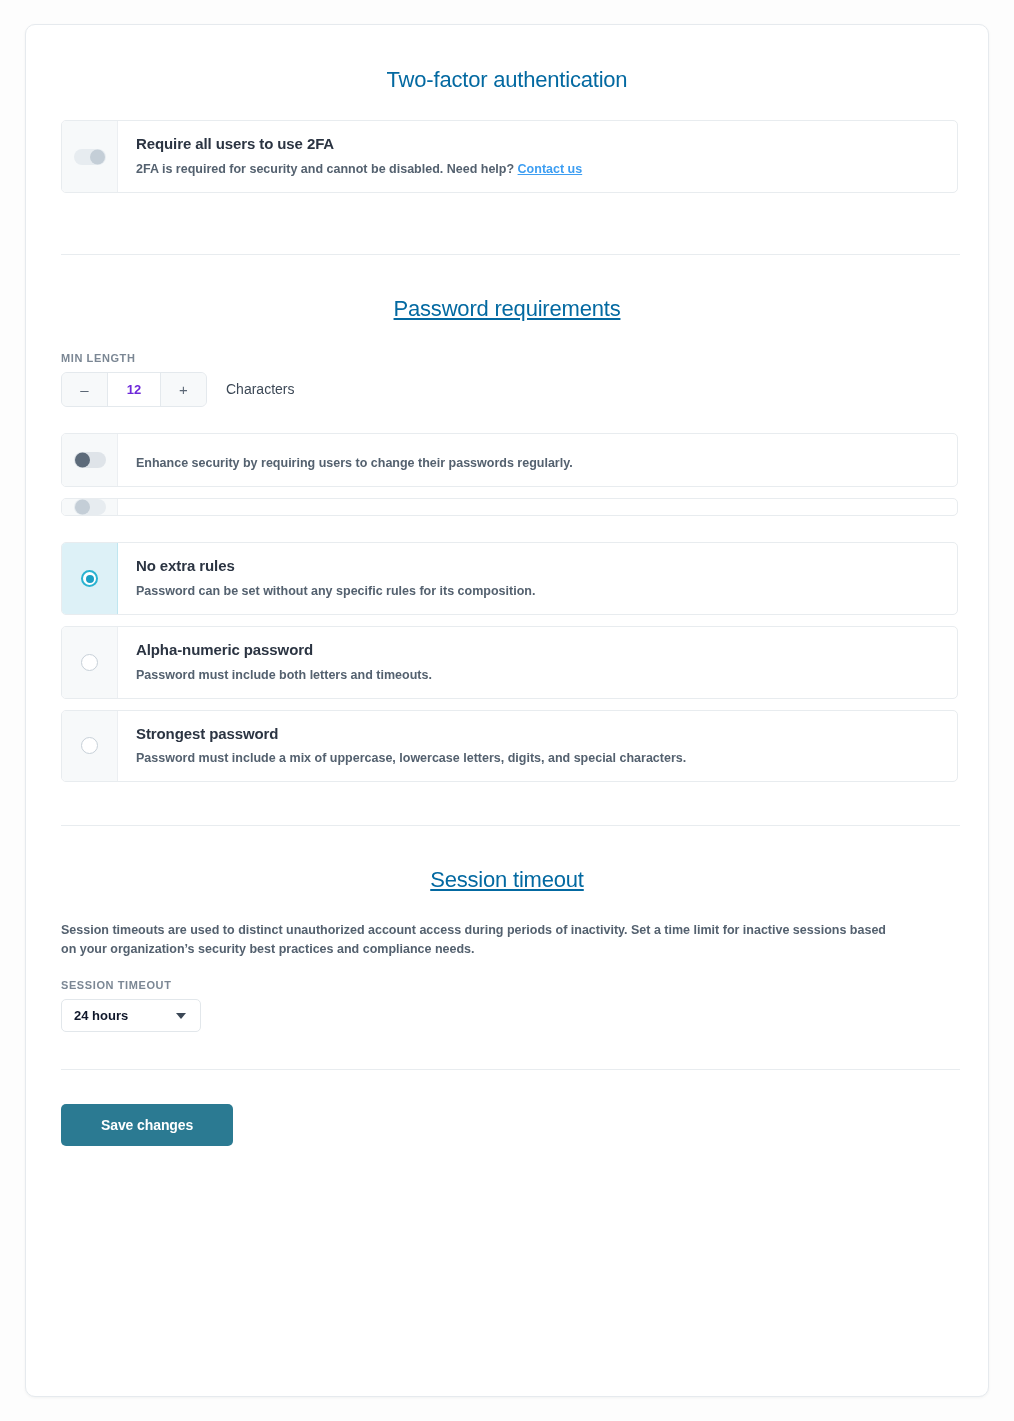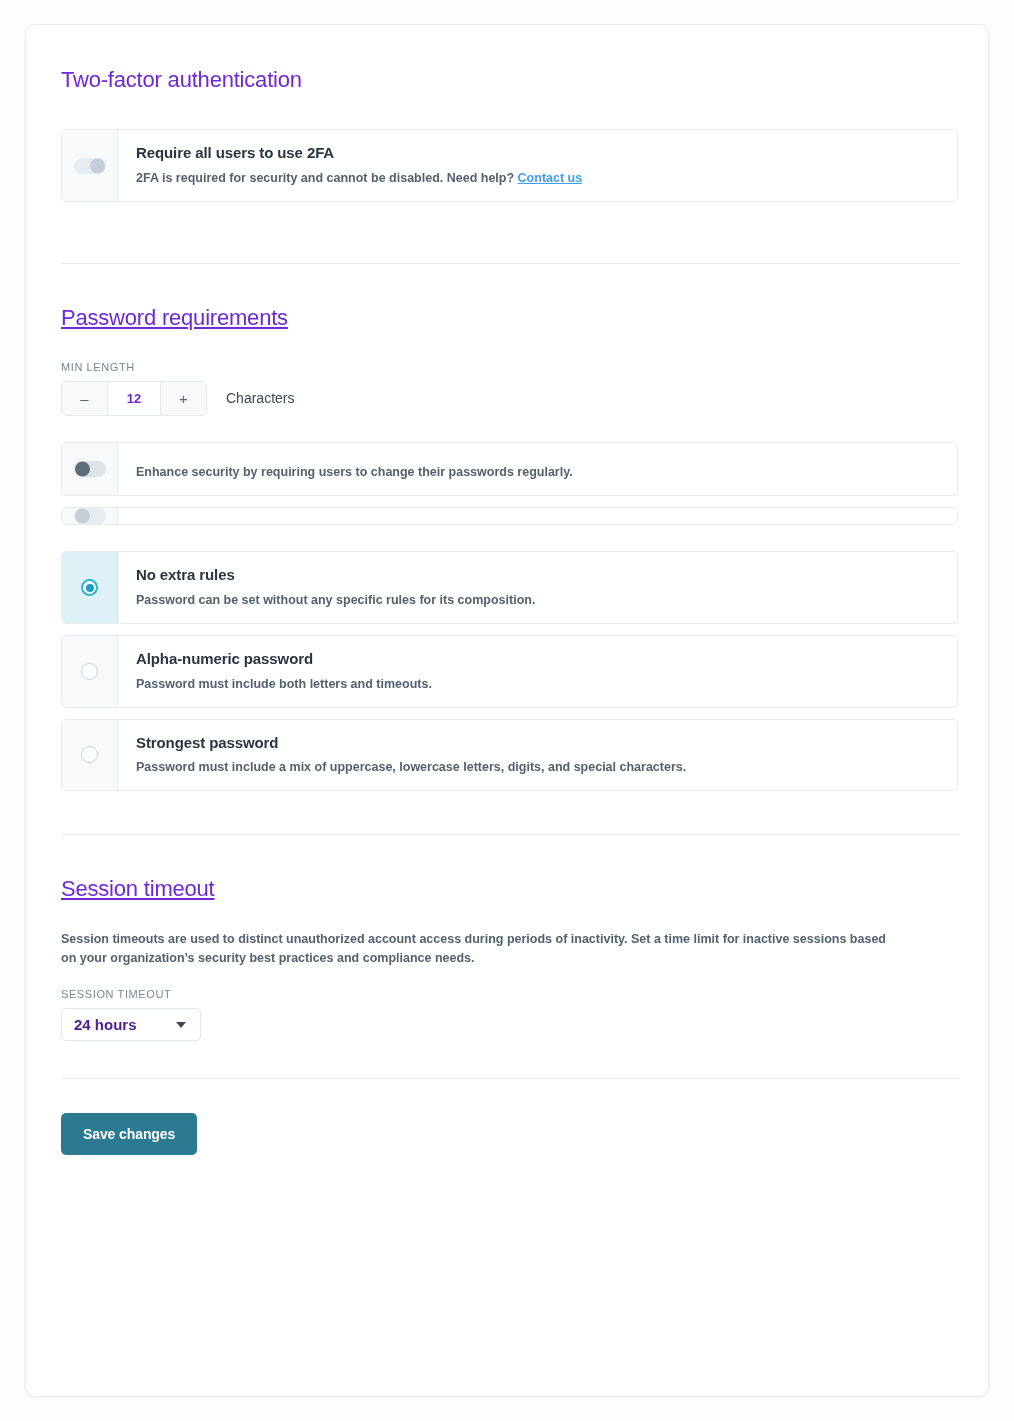--- a/index.html
+++ b/index.html
@@ -28,23 +28,24 @@
     border: 1px solid #e6eaee;
     border-radius: 10px;
     box-shadow: 0 1px 3px rgba(16,32,48,0.05);
     padding: 32px 35px 0 35px;
   }
 
   
   .section-title {
     font-size: 22px;
     font-weight: 400;
-    color: #6d28d9;
+    color: #0369a1;
     letter-spacing: -0.2px;
     line-height: 1.2;
+    text-align: center;
   }
   .h-2fa      { margin-top: 10px; }
   .h-pwreq    { margin-top: 0; }
   .h-pwcomplex{ margin-top: 0; font-size: 21px; }
   .h-session  { margin-top: 0; }
 
   
   .divider {
     height: 1px;
     background: #e8ecef;
@@ -54,21 +55,21 @@
   .div-1 { margin-top: 61px; }
   .div-2 { margin-top: 43px; }
   .div-3 { margin-top: 37px; }
 
   
   .field-label {
     font-size: 11px;
     letter-spacing: 0.6px;
     color: #7b8794;
     text-transform: uppercase;
-    font-weight: 400;
+    font-weight: 700;
   }
 
   
   .stepper {
     display: inline-flex;
     border: 1px solid #e4e9ed;
     border-radius: 6px;
     overflow: hidden;
     height: 35px;
     background: #f7f9fa;
@@ -217,22 +218,22 @@
     width: 140px;
     height: 33px;
     border: 1px solid #e2e7eb;
     border-radius: 5px;
     background: #ffffff;
     padding: 0 12px;
     cursor: pointer;
     margin-top: 8px;
   }
   .select-value {
-    font-size: 15px;
-    color: #4c1d95;
+    font-size: 13px;
+    color: #0f172a;
     font-weight: 600;
   }
   .caret {
     position: absolute;
     right: 14px;
     width: 0; height: 0;
     border-left: 5px solid transparent;
     border-right: 5px solid transparent;
     border-top: 6px solid #3c4856;
   }
@@ -241,27 +242,27 @@
   .btn-primary {
     margin-top: 34px;
     display: inline-block;
     background: #2b7a92;
     color: #ffffff;
     border: none;
     border-radius: 5px;
     font-size: 14px;
     font-weight: 700;
     font-family: inherit;
-    padding: 13px 22px;
+    padding: 13px 40px;
     cursor: pointer;
     letter-spacing: -0.1px;
   }
 
   .mt-30 { margin-top: 30px; }
-  .mt-36 { margin-top: 36px; }
+  .mt-36 { margin-top: 27px; }
   .mt-41 { margin-top: 41px; text-decoration: underline; }
   .mt-26 { margin-top: 26px; }
   .mt-20 { margin-top: 20px; }
 </style>
 </head>
 <body>
 
 <div class="page">
   <div class="card">
 

